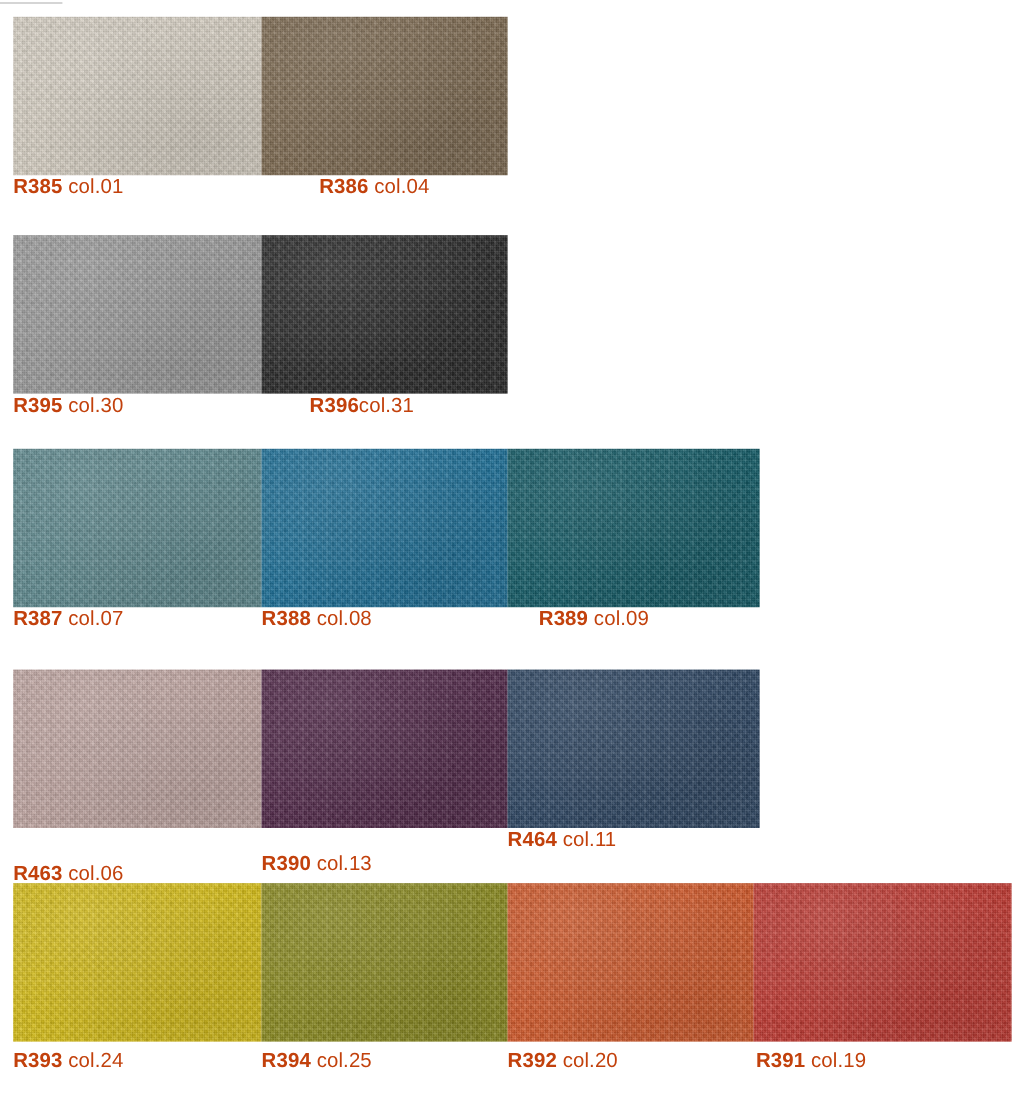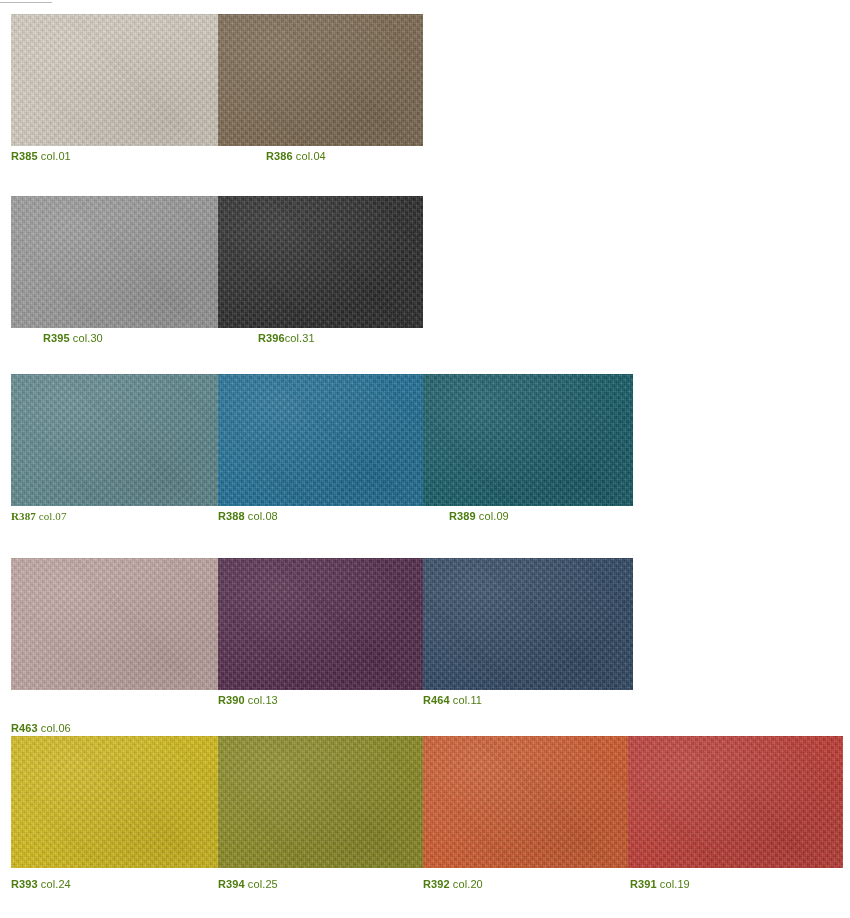--- a/index.html
+++ b/index.html
@@ -93,23 +93,23 @@
         rgba(0,0,0,0.035) 3px,
         rgba(0,0,0,0.035) 6px),
       radial-gradient(ellipse at 30% 25%, rgba(255,255,255,0.10), rgba(255,255,255,0) 62%),
       radial-gradient(ellipse at 72% 78%, rgba(0,0,0,0.09), rgba(0,0,0,0) 60%);
     opacity: 0.92;
   }
 
   .label {
     position: absolute;
     white-space: nowrap;
-    font-size: 11px;
+    font-size: 17px;
     line-height: 14px;
-    color: #4d7c0f;
+    color: #c2410c;
     letter-spacing: 0.1px;
   }
   .label .code {
     font-weight: bold;
   }
   .label .col {
     font-weight: normal;
   }
   .label .sp {
     font-weight: normal;
@@ -123,46 +123,46 @@
 <div class="label" style="left: 11px; top: 149px;"><span class="code">R385</span><span class="sp"> </span><span class="col">col.01</span></div>
     <div class="label" style="left: 218px; top: 149px; padding-left: 48px;"><span class="code">R386</span><span class="sp"> </span><span class="col">col.04</span></div>
     <div class="swatch-row" style="top: 14px; height: 132px;">
       <div class="swatch" style="left: 0px; width: 207px; background: rgb(213, 206, 194);">
         <div class="weave"></div>
       </div>
       <div class="swatch" style="left: 207px; width: 205px; background: rgb(125, 106, 82);">
         <div class="weave"></div>
       </div>
     </div>
-    <div class="label" style="left: 11px; top: 331px; margin-left: 32px;"><span class="code">R395</span><span class="sp"> </span><span class="col">col.30</span></div>
+    <div class="label" style="left: 11px; top: 331px;"><span class="code">R395</span><span class="sp"> </span><span class="col">col.30</span></div>
     <div class="label" style="left: 218px; top: 331px; padding-left: 40px;"><span class="code">R396</span><span class="sp"></span><span class="col">col.31</span></div>
     <div class="swatch-row" style="top: 196px; height: 132px;">
       <div class="swatch" style="left: 0px; width: 207px; background: rgb(155, 155, 155);">
         <div class="weave"></div>
       </div>
       <div class="swatch" style="left: 207px; width: 205px; background: rgb(43, 43, 43);">
         <div class="weave"></div>
       </div>
     </div>
-    <div class="label" style="left: 11px; top: 509px; font-family: Liberation Serif, serif;"><span class="code">R387</span><span class="sp"> </span><span class="col">col.07</span></div>
+    <div class="label" style="left: 11px; top: 509px;"><span class="code">R387</span><span class="sp"> </span><span class="col">col.07</span></div>
     <div class="label" style="left: 218px; top: 509px;"><span class="code">R388</span><span class="sp"> </span><span class="col">col.08</span></div>
     <div class="label" style="left: 423px; top: 509px; margin-left: 26px;"><span class="code">R389</span><span class="sp"> </span><span class="col">col.09</span></div>
     <div class="swatch-row" style="top: 374px; height: 132px;">
       <div class="swatch" style="left: 0px; width: 207px; background: rgb(95, 137, 142);">
         <div class="weave"></div>
       </div>
       <div class="swatch" style="left: 207px; width: 205px; background: rgb(31, 111, 150);">
         <div class="weave"></div>
       </div>
       <div class="swatch" style="left: 412px; width: 210px; background: rgb(21, 91, 102);">
         <div class="weave"></div>
       </div>
     </div>
     <div class="label" style="left: 11px; top: 693px; margin-top: 28px;"><span class="code">R463</span><span class="sp"> </span><span class="col">col.06</span></div>
-    <div class="label" style="left: 218px; top: 693px;"><span class="code">R390</span><span class="sp"> </span><span class="col">col.13</span></div>
+    <div class="label" style="left: 218px; top: 713px;"><span class="code">R390</span><span class="sp"> </span><span class="col">col.13</span></div>
     <div class="label" style="left: 423px; top: 693px;"><span class="code">R464</span><span class="sp"> </span><span class="col">col.11</span></div>
     <div class="swatch-row" style="top: 558px; height: 132px;">
       <div class="swatch" style="left: 0px; width: 207px; background: rgb(192, 166, 162);">
         <div class="weave"></div>
       </div>
       <div class="swatch" style="left: 207px; width: 205px; background: rgb(82, 42, 74);">
         <div class="weave"></div>
       </div>
       <div class="swatch" style="left: 412px; width: 210px; background: rgb(47, 71, 99);">
         <div class="weave"></div>

